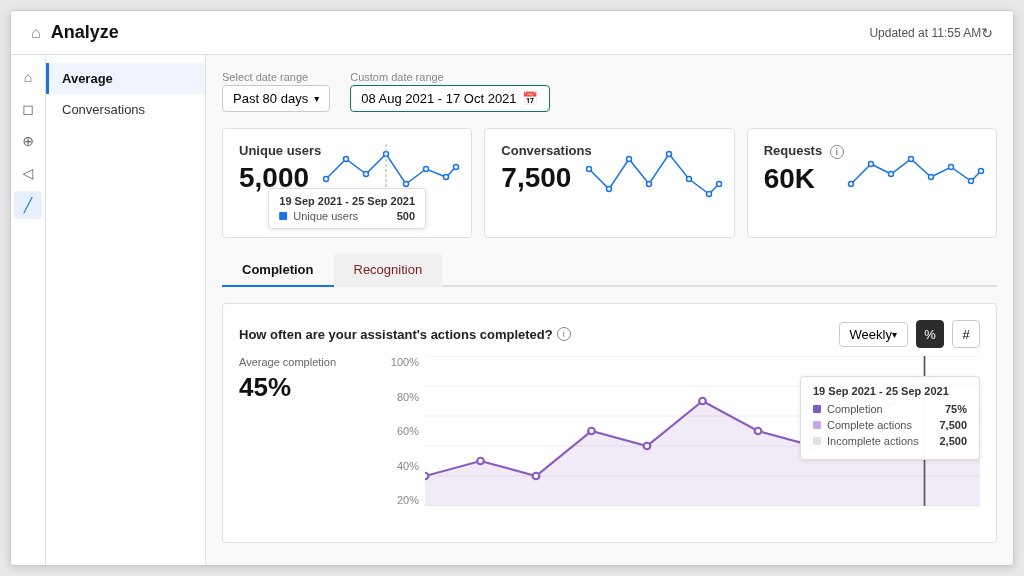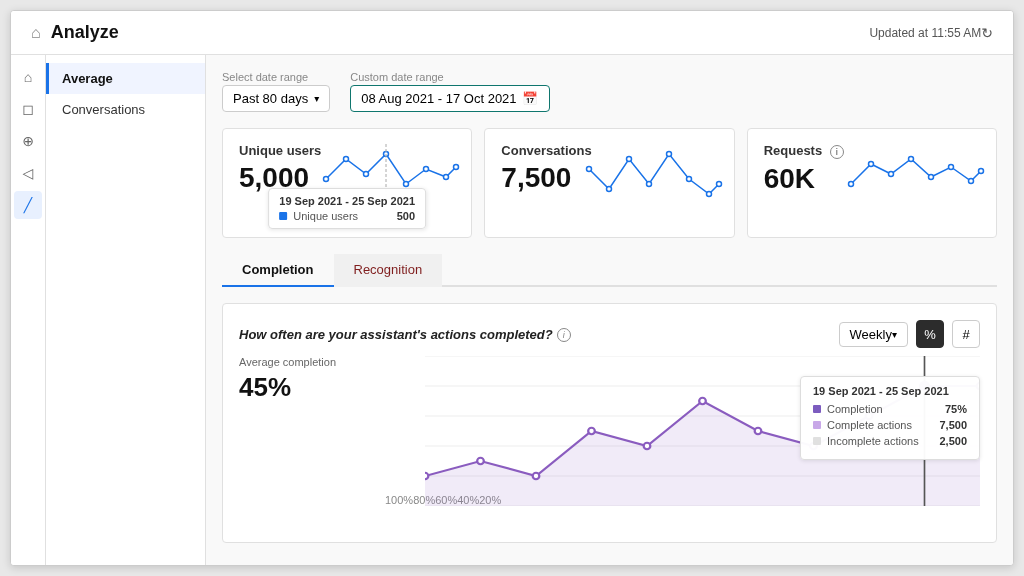--- a/index.html
+++ b/index.html
@@ -42,21 +42,21 @@
     .completion-title { font-size: 13px; font-weight: 600; color: #222; }
     .completion-controls { display: flex; align-items: center; gap: 8px; }
     .weekly-select { display: flex; align-items: center; border: 1px solid #ccc; border-radius: 4px; padding: 4px 10px; font-size: 13px; background: #fff; cursor: pointer; }
     .toggle-btn { width: 28px; height: 28px; border-radius: 4px; display: flex; align-items: center; justify-content: center; font-size: 13px; cursor: pointer; border: 1px solid #ccc; }
     .toggle-btn.active { background: #2c2c2c; color: #fff; border-color: #2c2c2c; }
     .completion-body { display: flex; gap: 16px; }
     .avg-section { width: 130px; flex-shrink: 0; }
     .avg-label { font-size: 11px; color: #666; margin-bottom: 4px; }
     .avg-value { font-size: 26px; font-weight: 700; color: #111; }
     .chart-area { flex: 1; height: 170px; position: relative; }
-    .y-axis { position: absolute; left: 0; top: 0; bottom: 20px; width: 40px; display: flex; justify-content: space-between; align-items: flex-end; padding-right: 6px; font-size: 11px; color: #888; }
+    .y-axis { position: absolute; left: 0; top: 0; bottom: 20px; width: 40px; display: flex; flex-direction: column; justify-content: space-between; align-items: flex-end; padding-right: 6px; font-size: 11px; color: #888; }
     .chart-plot { position: absolute; left: 40px; right: 0; top: 0; bottom: 20px; }
     .chart-plot svg { width: 100%; height: 100%; }
     .right-tooltip { position: absolute; right: 0; top: 20px; background: rgba(255,255,255,0.97); border: 1px solid #ddd; border-radius: 4px; padding: 8px 12px; font-size: 11px; box-shadow: 0 1px 4px rgba(0,0,0,0.1); min-width: 180px; }
     .rt-date { font-weight: 600; margin-bottom: 6px; color: #333; }
     .rt-row { display: flex; align-items: center; gap: 6px; margin-bottom: 4px; }
     .rt-dot { width: 8px; height: 8px; border-radius: 1px; }
     .rt-name { flex: 1; color: #555; }
     .rt-val { font-weight: 600; color: #333; }
     .info-icon { display: inline-flex; align-items: center; justify-content: center; width: 14px; height: 14px; border: 1px solid #888; border-radius: 50%; font-size: 9px; color: #888; margin-left: 4px; cursor: pointer; }
   </style>
@@ -179,21 +179,21 @@
         </div>
       </div>
 
       <div class="tabs-row">
         <div class="tab active">Completion</div>
         <div class="tab inactive">Recognition</div>
       </div>
 
       <div class="completion-section">
         <div class="completion-header">
-          <div style="display:flex;align-items:flex-end;font-style:italic;">
+          <div style="display:flex;align-items:flex-start;">
             <span class="completion-title">How often are your assistant's actions completed?</span>
             <span class="info-icon">i</span>
           </div>
           <div class="completion-controls">
             <div class="weekly-select">
               <span>Weekly</span>
               <span style="font-size:10px;">▾</span>
             </div>
             <div class="toggle-btn active">%</div>
             <div class="toggle-btn">#</div>

